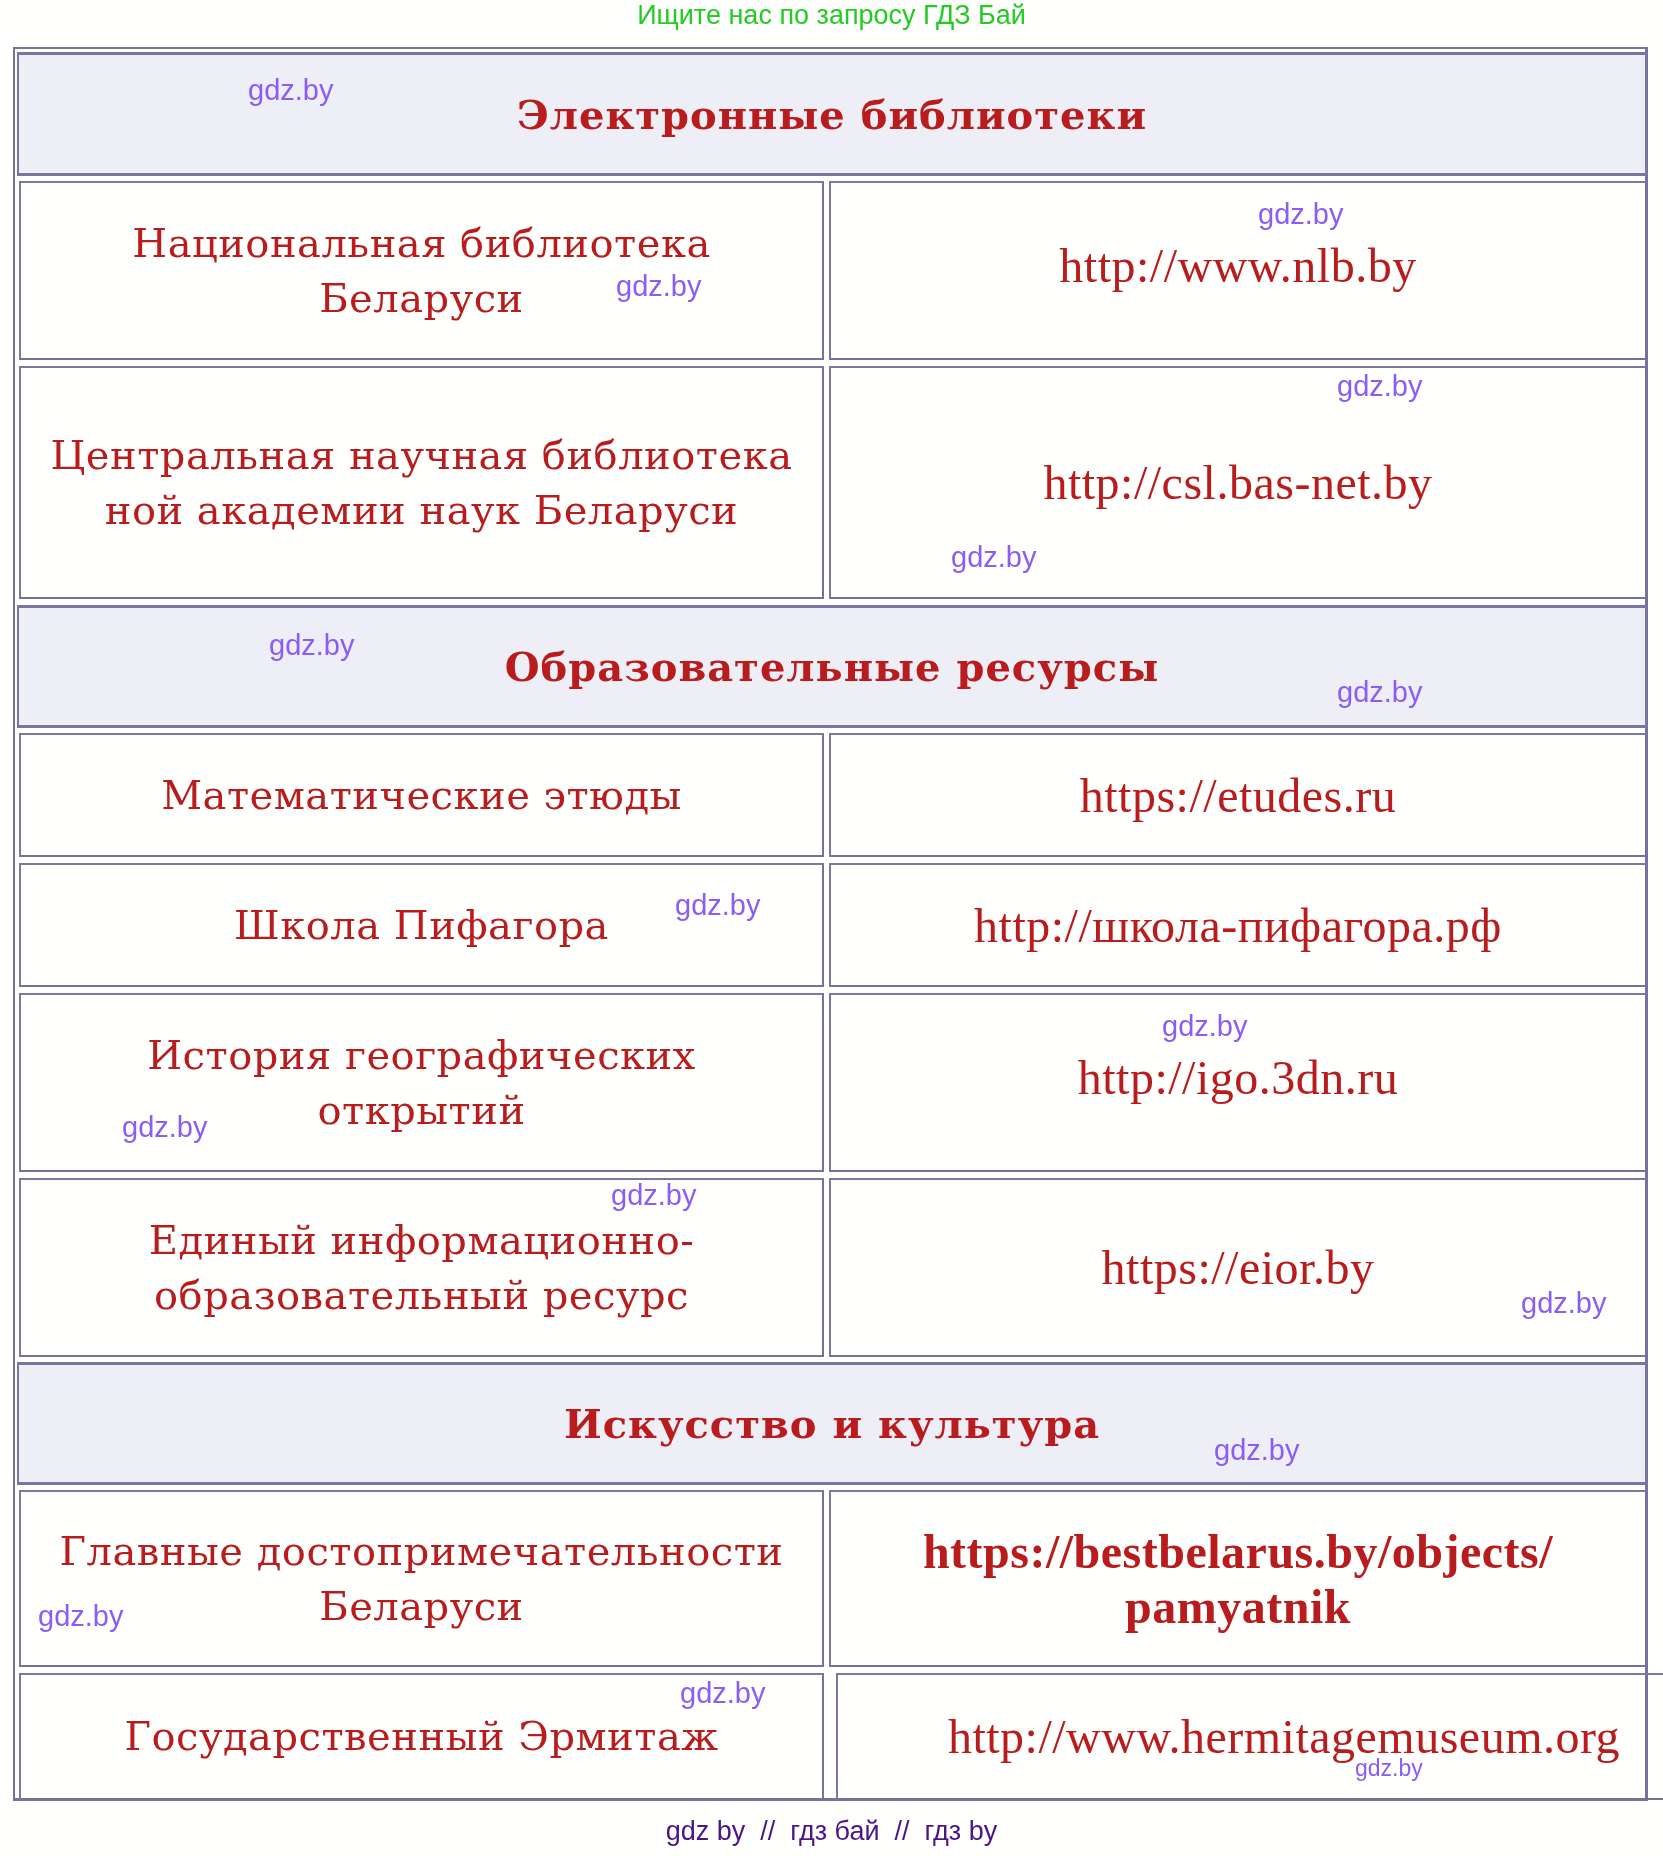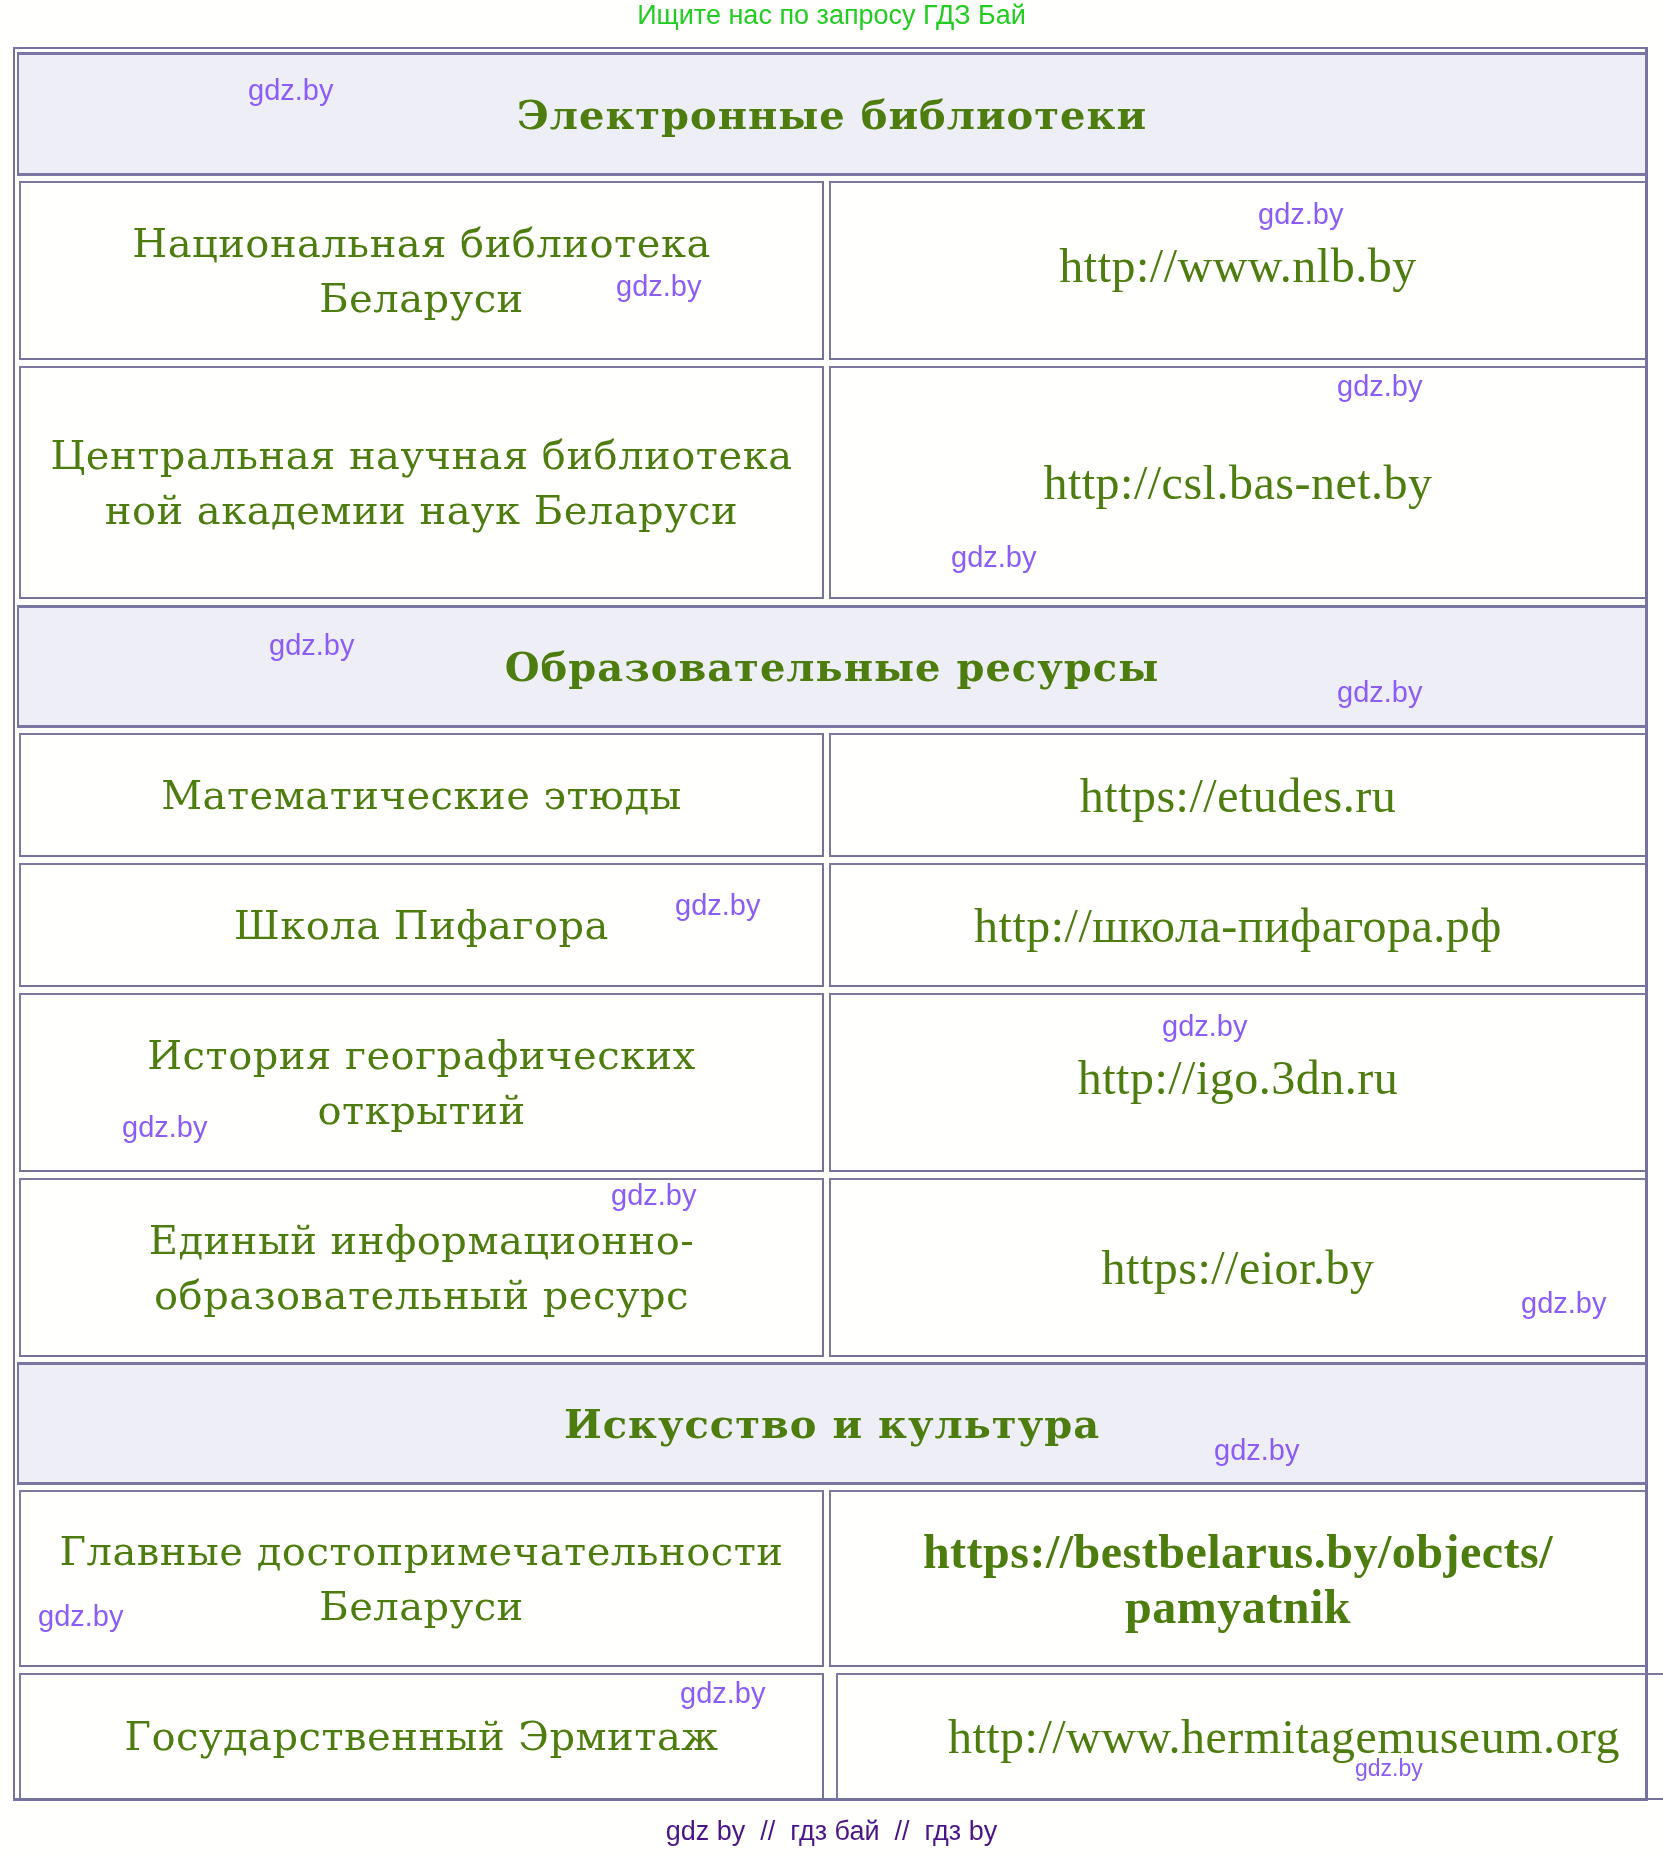--- a/index.html
+++ b/index.html
@@ -22,21 +22,21 @@
   .outer {
     position: absolute; left: 13px; top: 47px; width: 1635px; height: 1754px;
     border: 2px solid #7671a3; border-right-width: 3px; border-bottom-width: 3px;
     box-sizing: border-box;
   }
   .cell {
     position: absolute; box-sizing: border-box;
     border: 2px solid #75729a;
     border-top-color: #7c789f; border-left-color: #7c789f;
     display: flex; align-items: center; justify-content: center;
-    text-align: center; color: #4d7c0f;
+    text-align: center; color: #b91c1c;
   }
   .cell.section { background: #eeeef7; border-width: 3px 2px 3px 2px; border-color: #7a76a4; }
   .cell .txt {
     font-family: "DejaVu Serif", serif; font-size: 40px; line-height: 55px;
     letter-spacing: 0.5px;
   }
   .cell.section .txt { font-weight: bold; font-size: 40px; letter-spacing: 1px; }
   .cell .url { font-family: "Liberation Serif", serif; font-size: 48px; line-height: 55px; letter-spacing: 0.5px; }
   .wm {
     position: absolute; font-family: "Liberation Sans", sans-serif; font-size: 29px;

